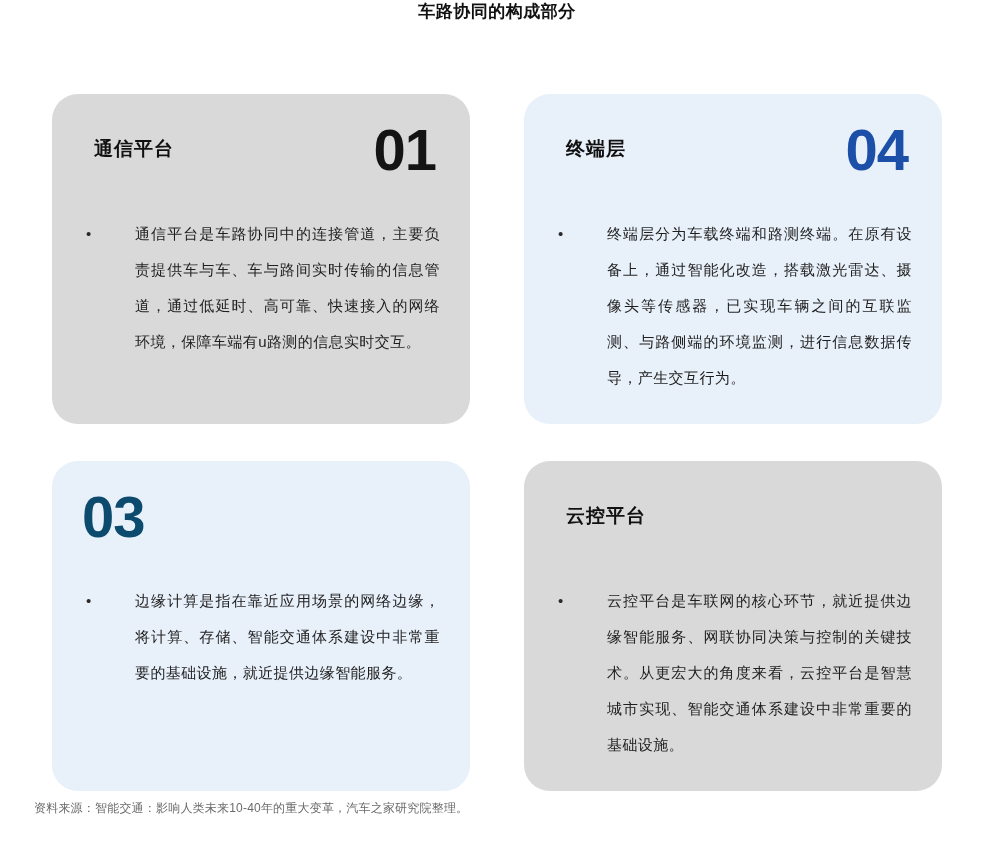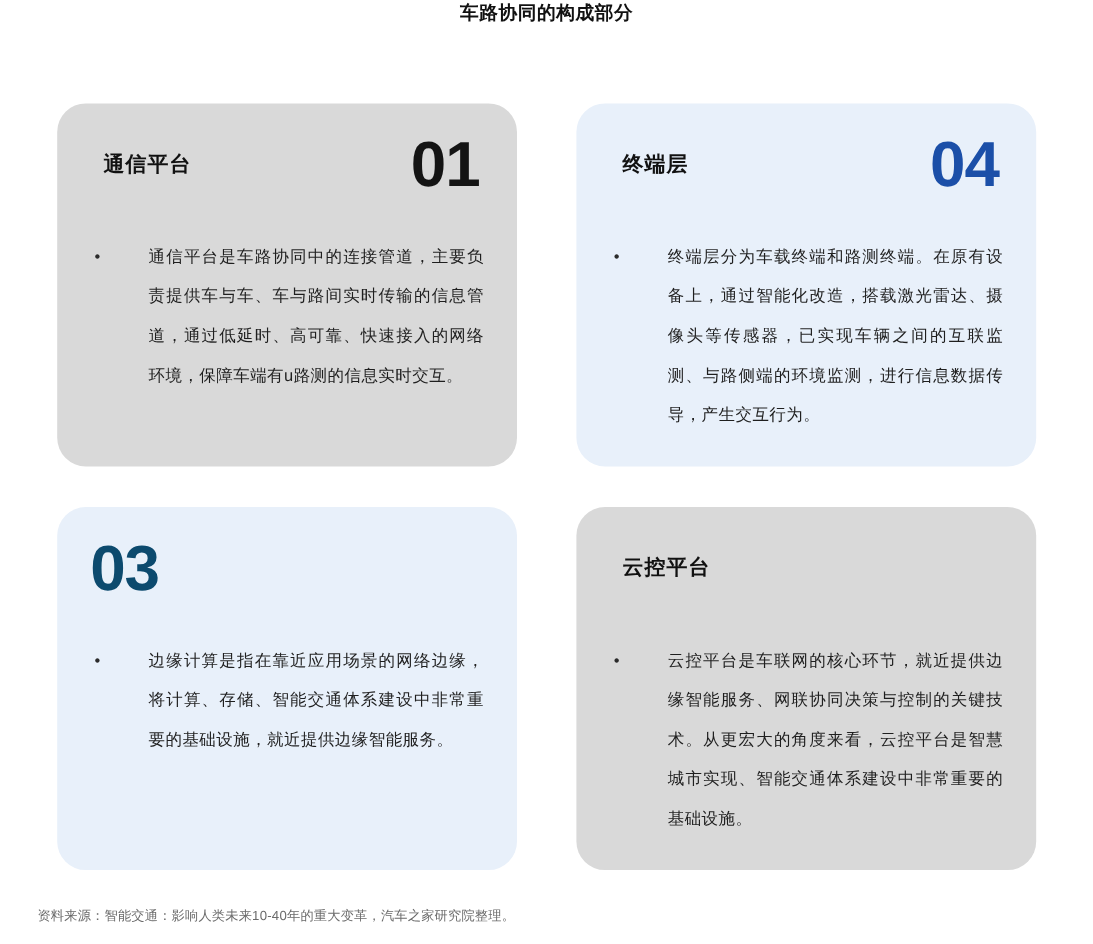--- a/index.html
+++ b/index.html
@@ -94,21 +94,21 @@
     font-size: 15px;
     line-height: 36px;
     color: #1f1f1f;
     letter-spacing: 0.4px;
     text-align: justify;
     margin-left: 33px;
   }
   .source {
     position: absolute;
     left: 34px;
-    top: 824px;
+    top: 800px;
     font-size: 12px;
     color: #6b6b6b;
     letter-spacing: 0.2px;
   }
 </style>
 </head>
 <body>
 
 <div class="page-title">车路协同的构成部分</div>
 

